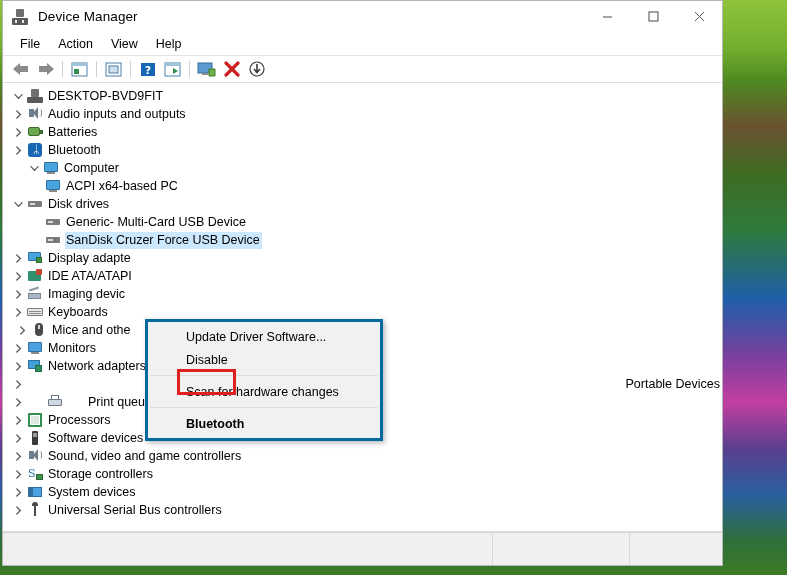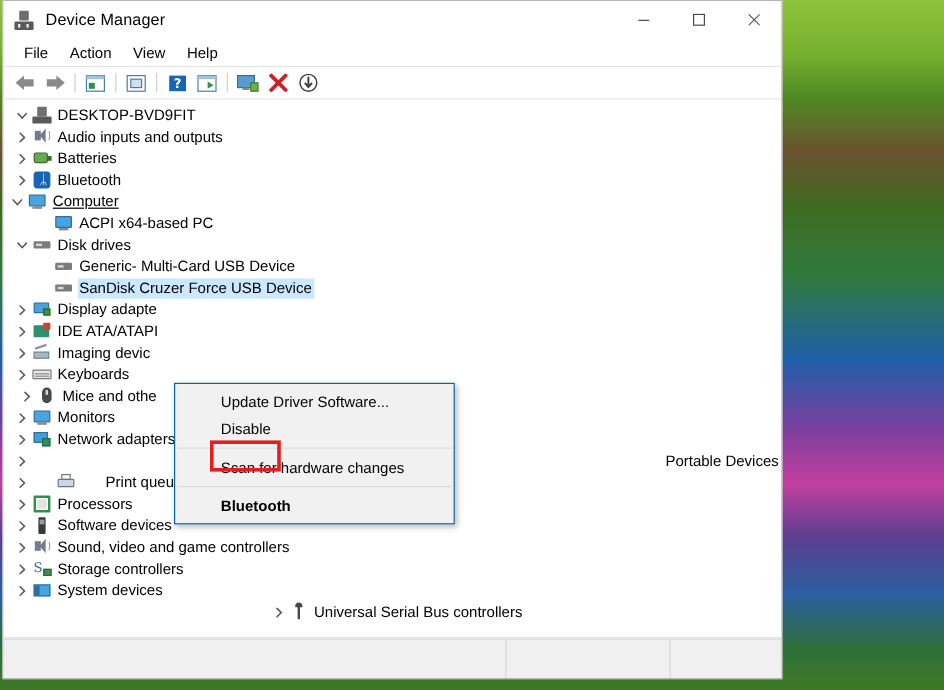--- a/index.html
+++ b/index.html
@@ -13,21 +13,21 @@
   #desktop{
     position:absolute;inset:0;
     background:linear-gradient(180deg,
       #8fc33a 0%, #74b02e 8%, #4f8a22 14%,
       #6b5230 22%, #3f6b22 30%,
       #2f7a3c 40%, #1f5fa8 52%,
       #7a3f9e 62%, #c23fa0 70%, #5a3f8e 78%,
       #2a5fa0 86%, #2f6f3a 94%, #3c7a24 100%);
   }
   #win{
-    position:absolute;left:2px;top:0;width:650px;height:566px;
+    position:absolute;left:2px;top:0;width:721px;height:566px;
     background:#ffffff;
     border:1px solid #b5b5b5;
     box-sizing:border-box;
     display:flex;flex-direction:column;
   }
   
   #titlebar{
     height:31px;flex:0 0 31px;background:#ffffff;
     display:flex;align-items:center;
     position:relative;
@@ -111,21 +111,21 @@
   .i-sw .t{position:absolute;left:7px;top:4px;width:4px;height:4px;background:#9a9a9a;}
   .i-stor .g{position:absolute;left:2px;top:2px;color:#2f6f9e;font-size:11px;font-family:"DejaVu Serif",serif;}
   .i-stor .c{position:absolute;left:10px;top:9px;width:7px;height:6px;background:#3f8f4f;border:1px solid #2a6b34;box-sizing:border-box;}
   .i-sys .b{position:absolute;left:2px;top:4px;width:14px;height:10px;background:#4aa3df;border:1px solid #2f6f9e;box-sizing:border-box;}
   .i-sys .l{position:absolute;left:3px;top:5px;width:4px;height:8px;background:#2f6f9e;}
   .i-usb .s{position:absolute;left:8px;top:3px;width:2px;height:12px;background:#4a4a4a;}
   .i-usb .h{position:absolute;left:6px;top:1px;width:6px;height:4px;background:#4a4a4a;border-radius:3px 3px 0 0;}
   
   #ctx{
     position:absolute;left:142px;top:236px;width:232px;
-    background:#f1f1f1;border:1px solid #0369a1;
+    background:#f1f1f1;border:3px solid #0369a1;
     box-shadow:2px 2px 5px rgba(0,0,0,.28);
     padding:3px 0 3px 0;
   }
   .mi{
     height:23px;display:flex;align-items:center;padding-left:38px;
     font-size:12.5px;color:#000;position:relative;
   }
   .mi.bold{font-weight:bold;}
   .msep{height:1px;background:#dcdcdc;margin:4px 2px 4px 2px;}
   #ctx-hi{
@@ -300,21 +300,21 @@
             </svg>
           </div>
           <div class="ico">
             <div class="i-bt">
               <div class="sq"></div>
               <div class="g">ᛦ</div>
             </div>
           </div>
           <span class="lbl">Bluetooth</span>
         </div>
-        <div class="row" style="padding-left: 4px; text-decoration: underline;">
+        <div class="row" style="padding-left: 24px;">
           <div class="chev">
             <svg width="9" height="9" viewBox="0 0 9 9">
               <path d="M1 2.6 L4.5 6.4 L8 2.6" fill="none" stroke="#5a5a5a" stroke-width="1.3" stroke-linecap="round"></path>
             </svg>
           </div>
           <div class="ico">
             <div class="i-pc">
               <div class="mon"></div>
               <div class="stand"></div>
             </div>
@@ -555,21 +555,21 @@
             </svg>
           </div>
           <div class="ico">
             <div class="i-sys">
               <div class="b"></div>
               <div class="l"></div>
             </div>
           </div>
           <span class="lbl">System devices</span>
         </div>
-        <div class="row" style="padding-left: 8px; justify-content: center;">
+        <div class="row" style="padding-left: 8px;">
           <div class="chev">
             <svg width="9" height="9" viewBox="0 0 9 9">
               <path d="M2.8 1 L6.4 4.5 L2.8 8" fill="none" stroke="#5a5a5a" stroke-width="1.3" stroke-linecap="round"></path>
             </svg>
           </div>
           <div class="ico">
             <div class="i-usb">
               <div class="h"></div>
               <div class="s"></div>
             </div>

